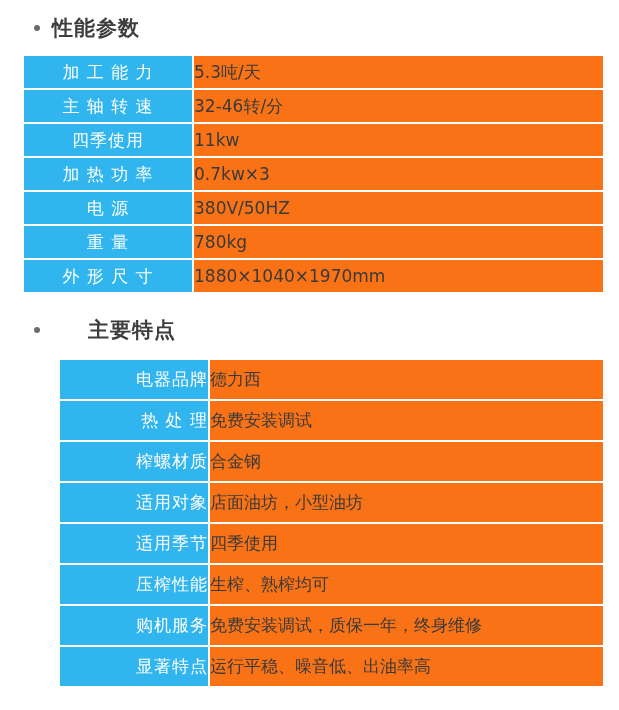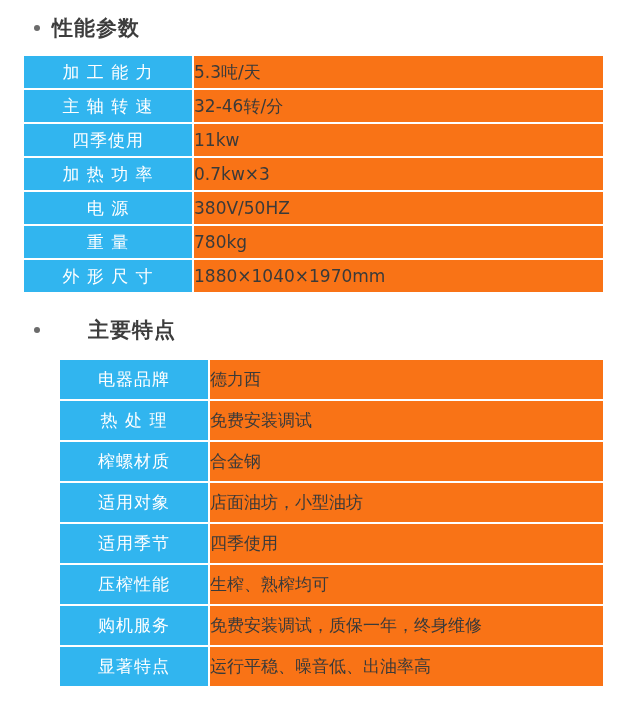--- a/index.html
+++ b/index.html
@@ -78,20 +78,21 @@
   }
   
   table.features td.label,
   table.features td.value {
     height: 39px;
     font-size: 17px;
   }
   table.features td.label {
     width: 148px;
     margin-left: 40px;
+    text-align: right;
   }
   table.features {
     width: 583px;
     margin-left: 4px;
   }
   td.spacer {
     width: 36px;
     background: #ffffff;
     border: none;
   }

